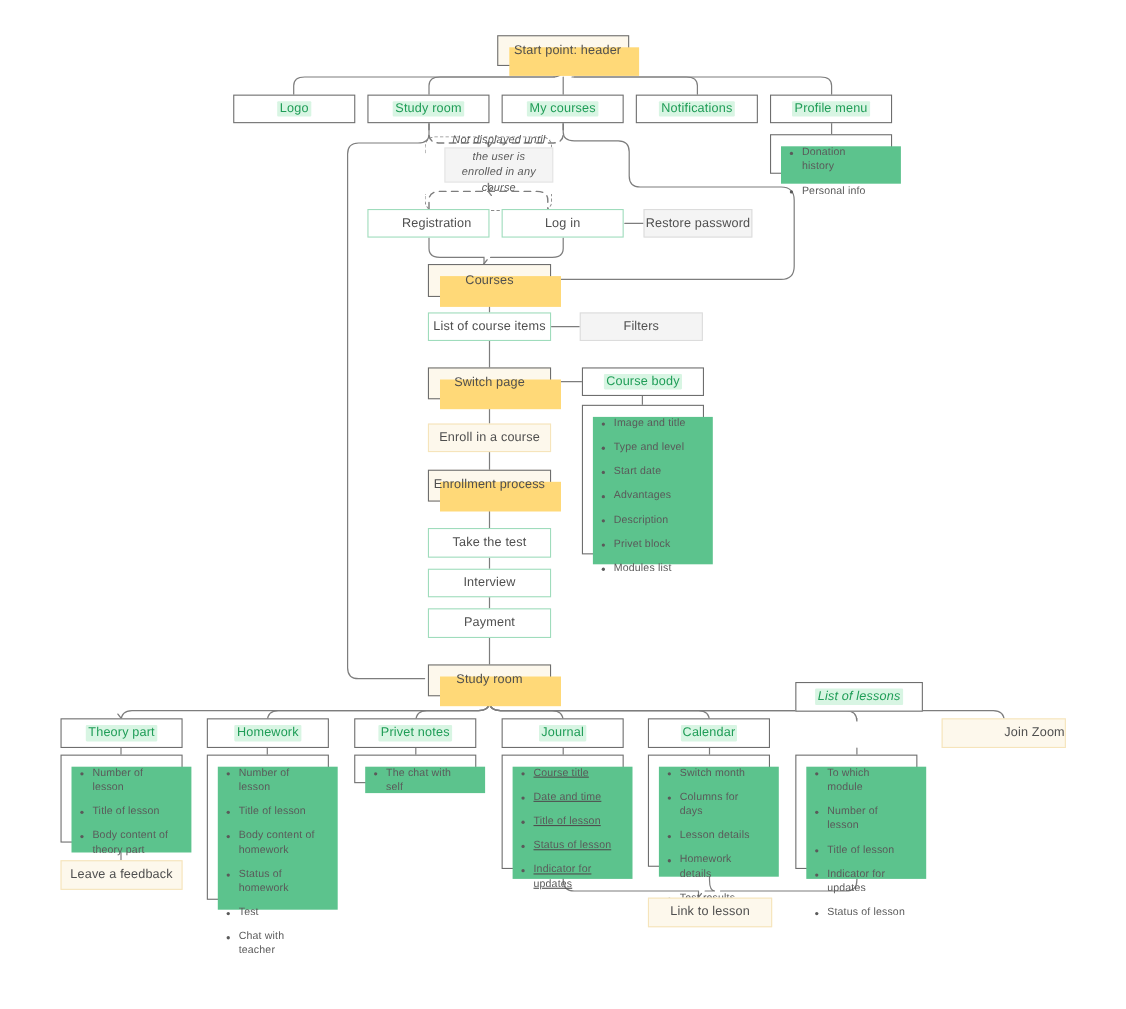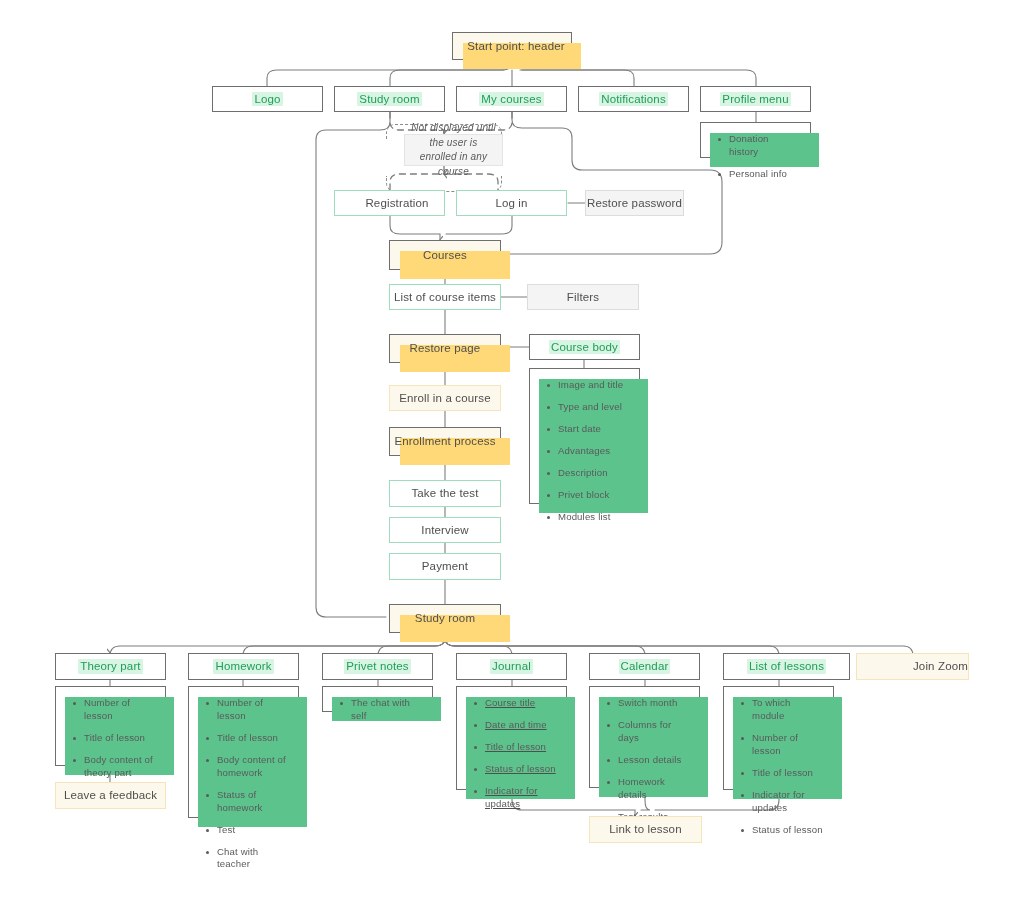--- a/index.html
+++ b/index.html
@@ -235,21 +235,21 @@
   </div>
 
   <div class="node v-green" style="left:389px;top:284px;width:112px;height:26px;">
     <span>List of course items</span>
   </div>
   <div class="node v-grey" style="left:527px;top:284px;width:112px;height:26px;">
     <span>Filters</span>
   </div>
 
   <div class="node v-accent" style="left:389px;top:334px;width:112px;height:29px;">
-    <span>Restore page</span>
+    <span>Switch page</span>
   </div>
   <div class="node v-plain" style="left:529px;top:334px;width:111px;height:26px;">
     <span class="lbl-green">Course body</span>
   </div>
   <div class="node v-list" style="left:529px;top:368px;width:111px;height:136px;">
     <ul class="items">
         <li>Image and title</li>
         <li>Type and level</li>
         <li>Start date</li>
         <li>Advantages</li>
@@ -287,21 +287,21 @@
   </div>
   <div class="node v-plain" style="left:322px;top:653px;width:111px;height:27px;">
     <span class="lbl-green">Privet notes</span>
   </div>
   <div class="node v-plain" style="left:456px;top:653px;width:111px;height:27px;">
     <span class="lbl-green">Journal</span>
   </div>
   <div class="node v-plain" style="left:589px;top:653px;width:111px;height:27px;">
     <span class="lbl-green">Calendar</span>
   </div>
-  <div class="node v-plain" style="left:723px;top:653px;width:127px;height:27px;">
+  <div class="node v-plain" style="left:723px;top:620px;width:116px;height:27px;font-style:italic;">
     <span class="lbl-green">List of lessons</span>
   </div>
   <div class="node v-cream" style="left:856px;top:653px;width:113px;height:27px;justify-content:flex-end;">
     <span>Join Zoom</span>
   </div>
 
   <div class="node v-list" style="left:55px;top:686px;width:111px;height:80px;">
     <ul class="items">
         <li>Number of lesson</li>
         <li>Title of lesson</li>

